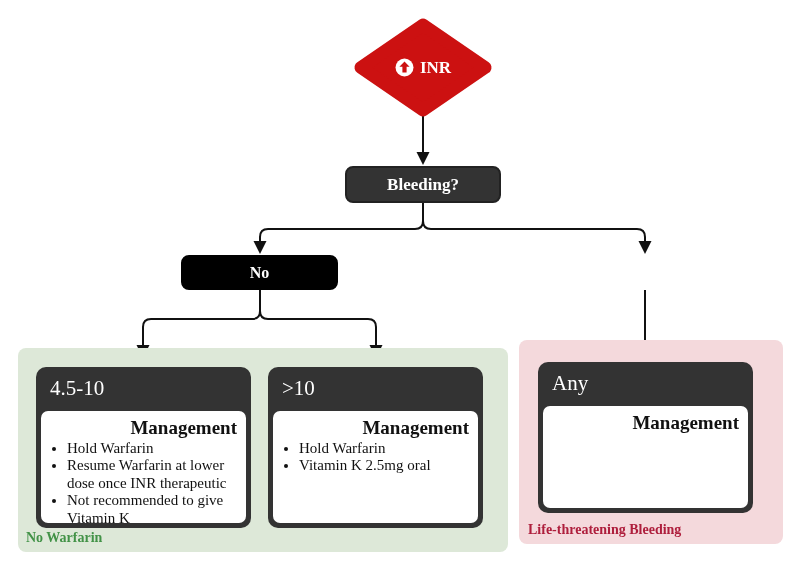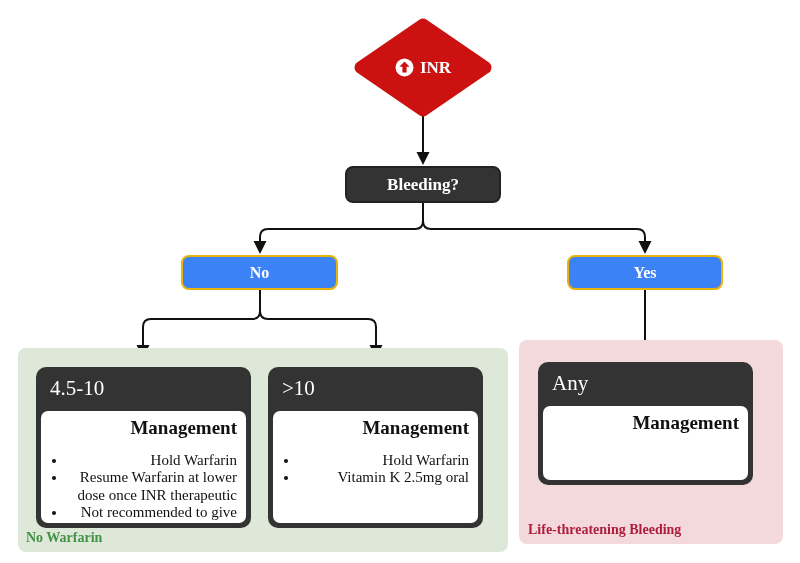--- a/index.html
+++ b/index.html
@@ -17,51 +17,51 @@
     color:#ffffff;font-weight:bold;font-size:17px;
   }
   .diamond-label svg{display:block;}
 
   
   .node{
     position:absolute;display:flex;align-items:center;justify-content:center;
     color:#ffffff;font-weight:bold;border-radius:8px;box-sizing:border-box;
   }
   .node-dark{background:#333333;border:2px solid #222222;}
-  .node-gray{background:#3b82f6;border:2px solid #eab308;}
+  .node-gray{background:#000000;border:2px solid #000000;}
   .node-bleeding{left:345px;top:166px;width:156px;height:37px;font-size:17px;}
   .node-no{left:181px;top:255px;width:157px;height:35px;font-size:16px;}
   .node-yes{left:567px;top:255px;width:156px;height:35px;font-size:16px;}
 
   
   .group{position:absolute;border-radius:8px;}
   .group-green{left:18px;top:348px;width:490px;height:204px;background:#dde8d8;}
   .group-pink{left:519px;top:340px;width:264px;height:204px;background:#f4d9dc;}
   .group-label{position:absolute;bottom:6px;font-size:14px;font-weight:bold;}
   .group-green .group-label{left:8px;color:#429247;}
   .group-pink .group-label{left:9px;color:#ae1e3c;}
 
   
   .card{
     position:absolute;background:#333333;border-radius:10px;
     display:flex;flex-direction:column;box-sizing:border-box;
   }
   .card-1{left:18px;top:19px;width:215px;height:161px;}
   .card-2{left:250px;top:19px;width:215px;height:161px;}
-  .card-3{left:19px;top:22px;width:215px;height:123px;}
+  .card-3{left:19px;top:22px;width:215px;height:151px;}
   .card-header{
     color:#ffffff;font-size:21px;font-weight:normal;
     padding:10px 14px 11px 14px;line-height:1.1;
   }
   .card-body{
     flex:1;background:#ffffff;border-radius:7px;margin:0 5px 5px 5px;
     padding:6px 9px;color:#111111;overflow:hidden;
   }
   .card-body-title{font-size:19px;font-weight:bold;margin:0 0 1px 0;text-align:right;}
-  .card-body ul{margin:13px 0 0 0;padding:0 0 0 17px;list-style:disc;text-align:right;}
+  .card-body ul{margin:1px 0 0 0;padding:0 0 0 17px;list-style:disc;}
   .card-body li{font-size:15px;line-height:1.16;}
 </style>
 </head>
 <body>
 
 <div class="canvas">
 
   <svg class="connectors" viewBox="0 0 800 563" xmlns="http://www.w3.org/2000/svg">
     <g stroke="#111111" stroke-width="2" fill="none">
       <path d="M423 112 L423 153"></path>
@@ -91,23 +91,20 @@
     </svg>
     <span>INR</span>
   </div>
 
   <div class="node node-dark node-bleeding">
     <span>Bleeding?</span>
   </div>
 
   <div class="node node-gray node-no">
     <span>No</span>
-  </div>
-  <div class="node node-gray node-yes">
-    <span>Yes</span>
   </div>
 
   <div class="group group-green">
 
     <div class="card card-1">
       <div class="card-header">4.5-10</div>
       <div class="card-body">
         <div class="card-body-title">Management</div>
         <ul>
           <li>Hold Warfarin</li>

